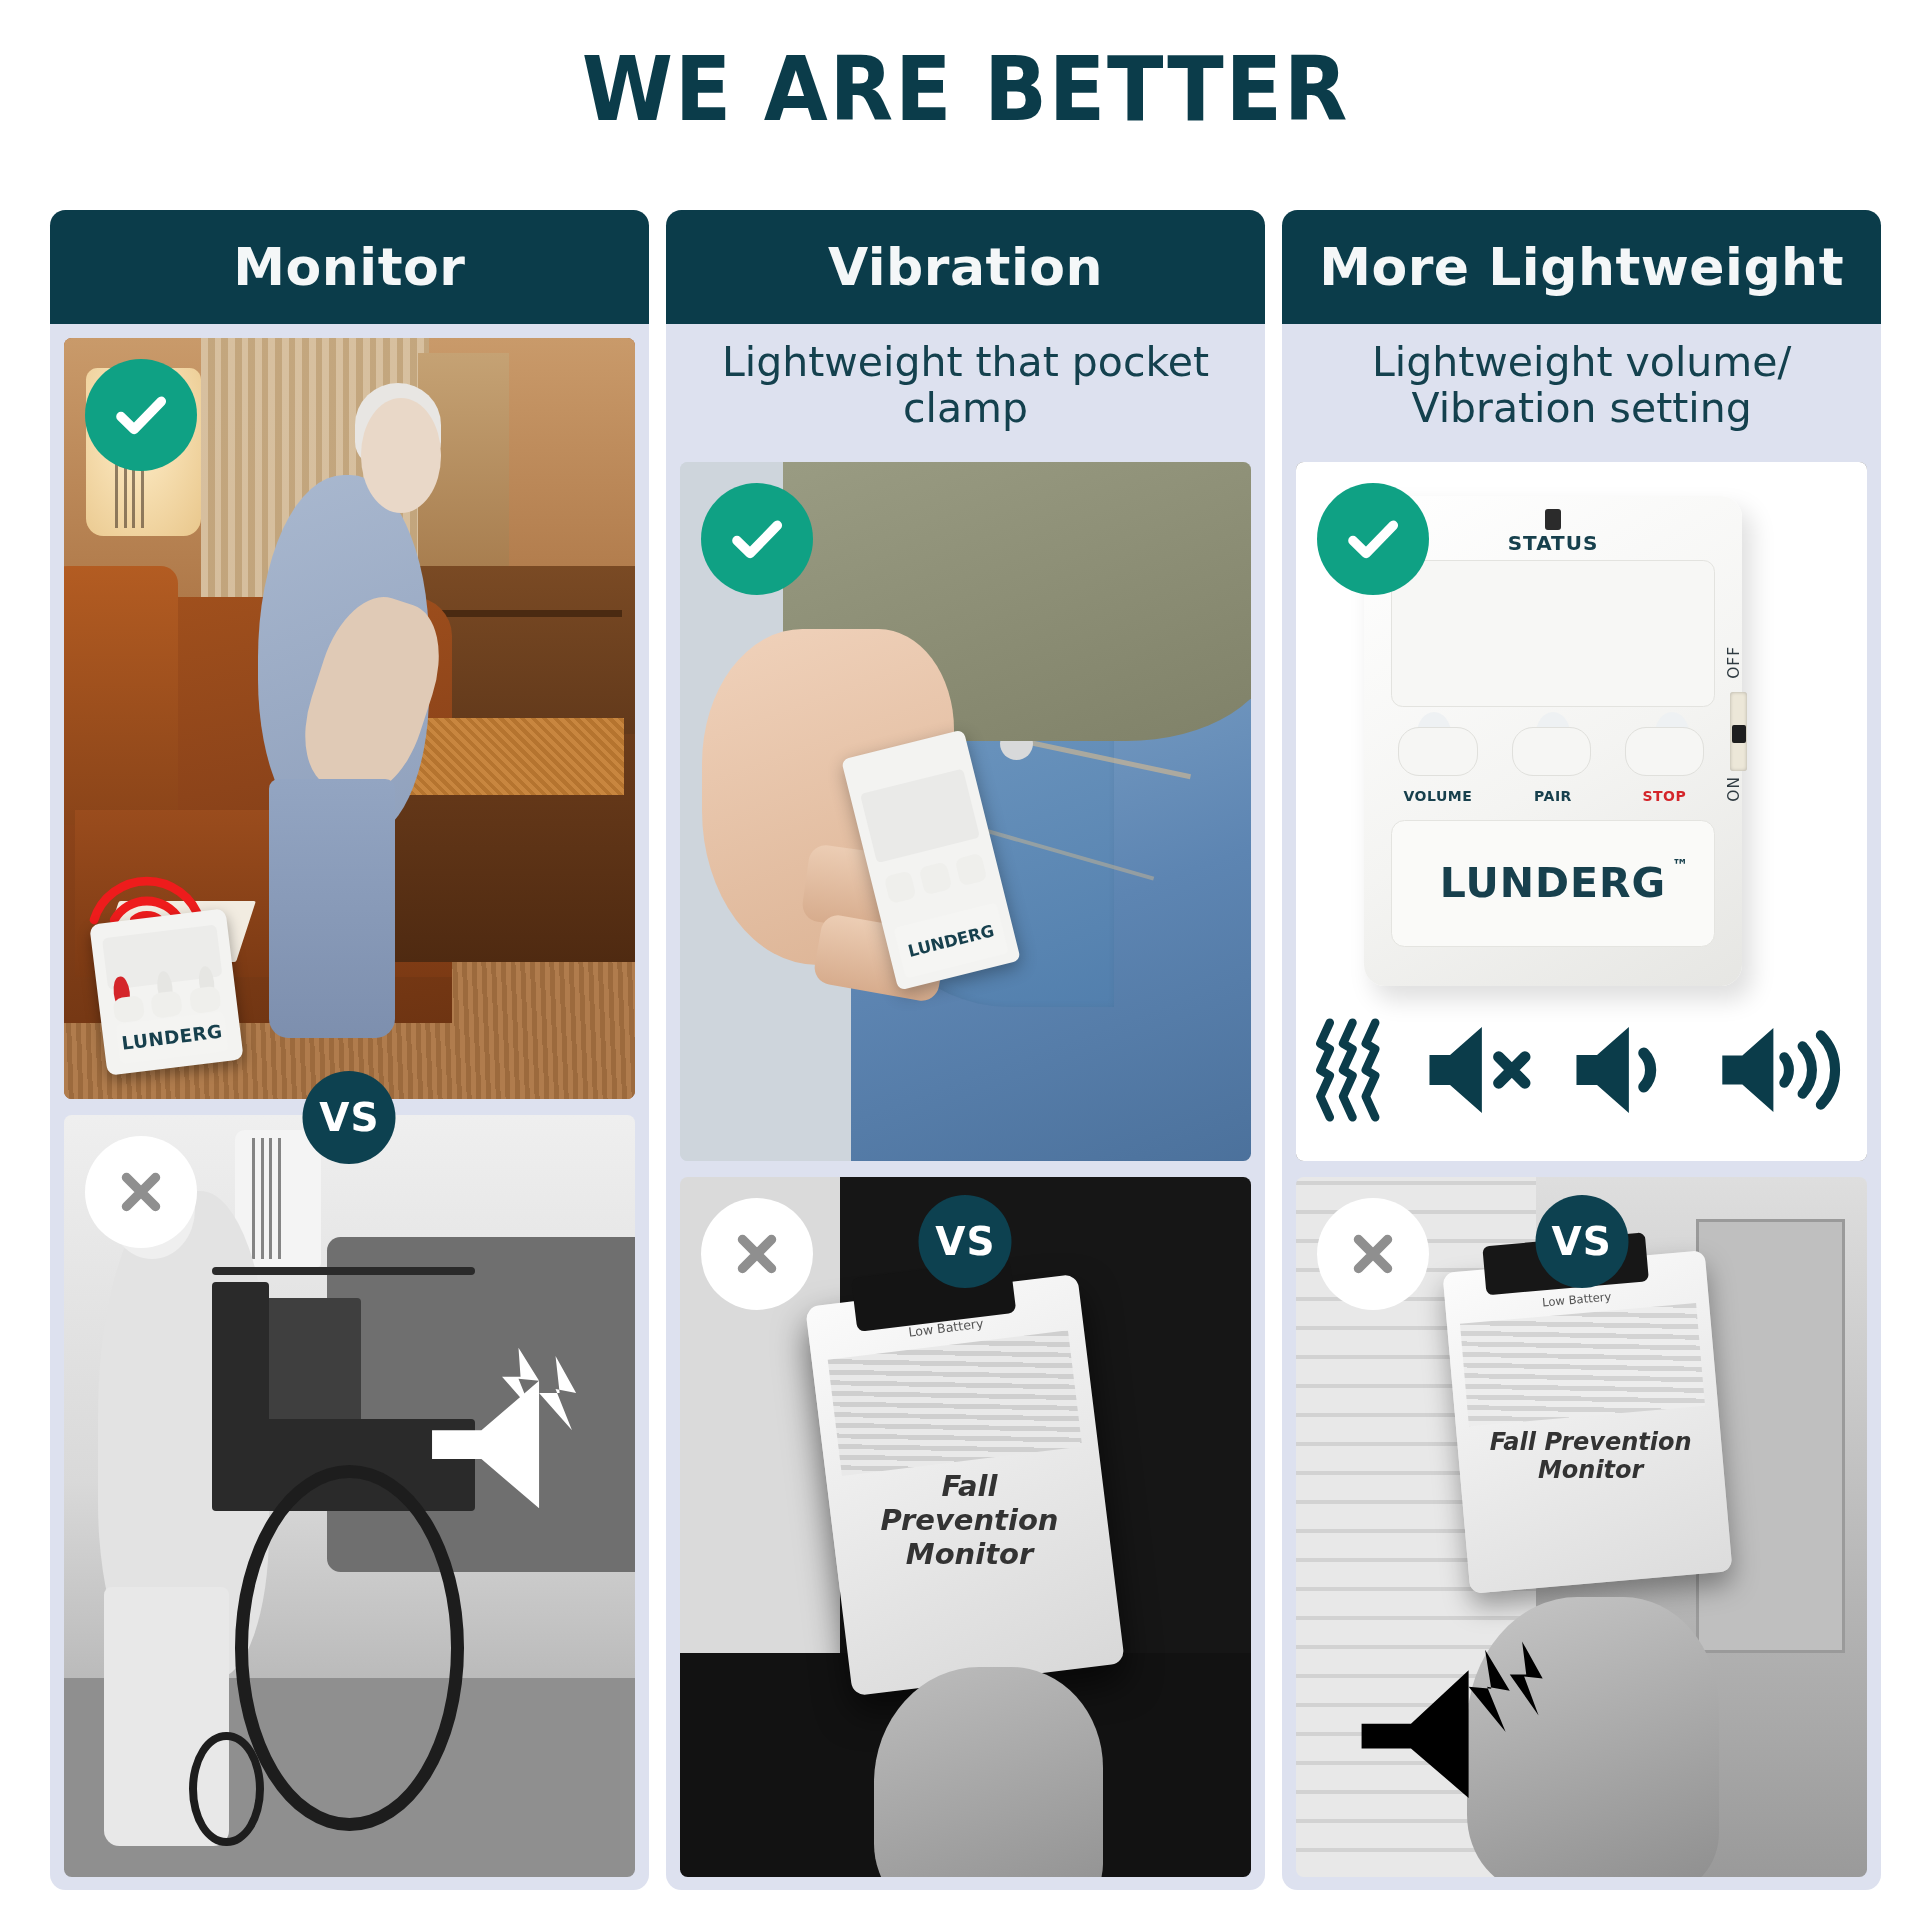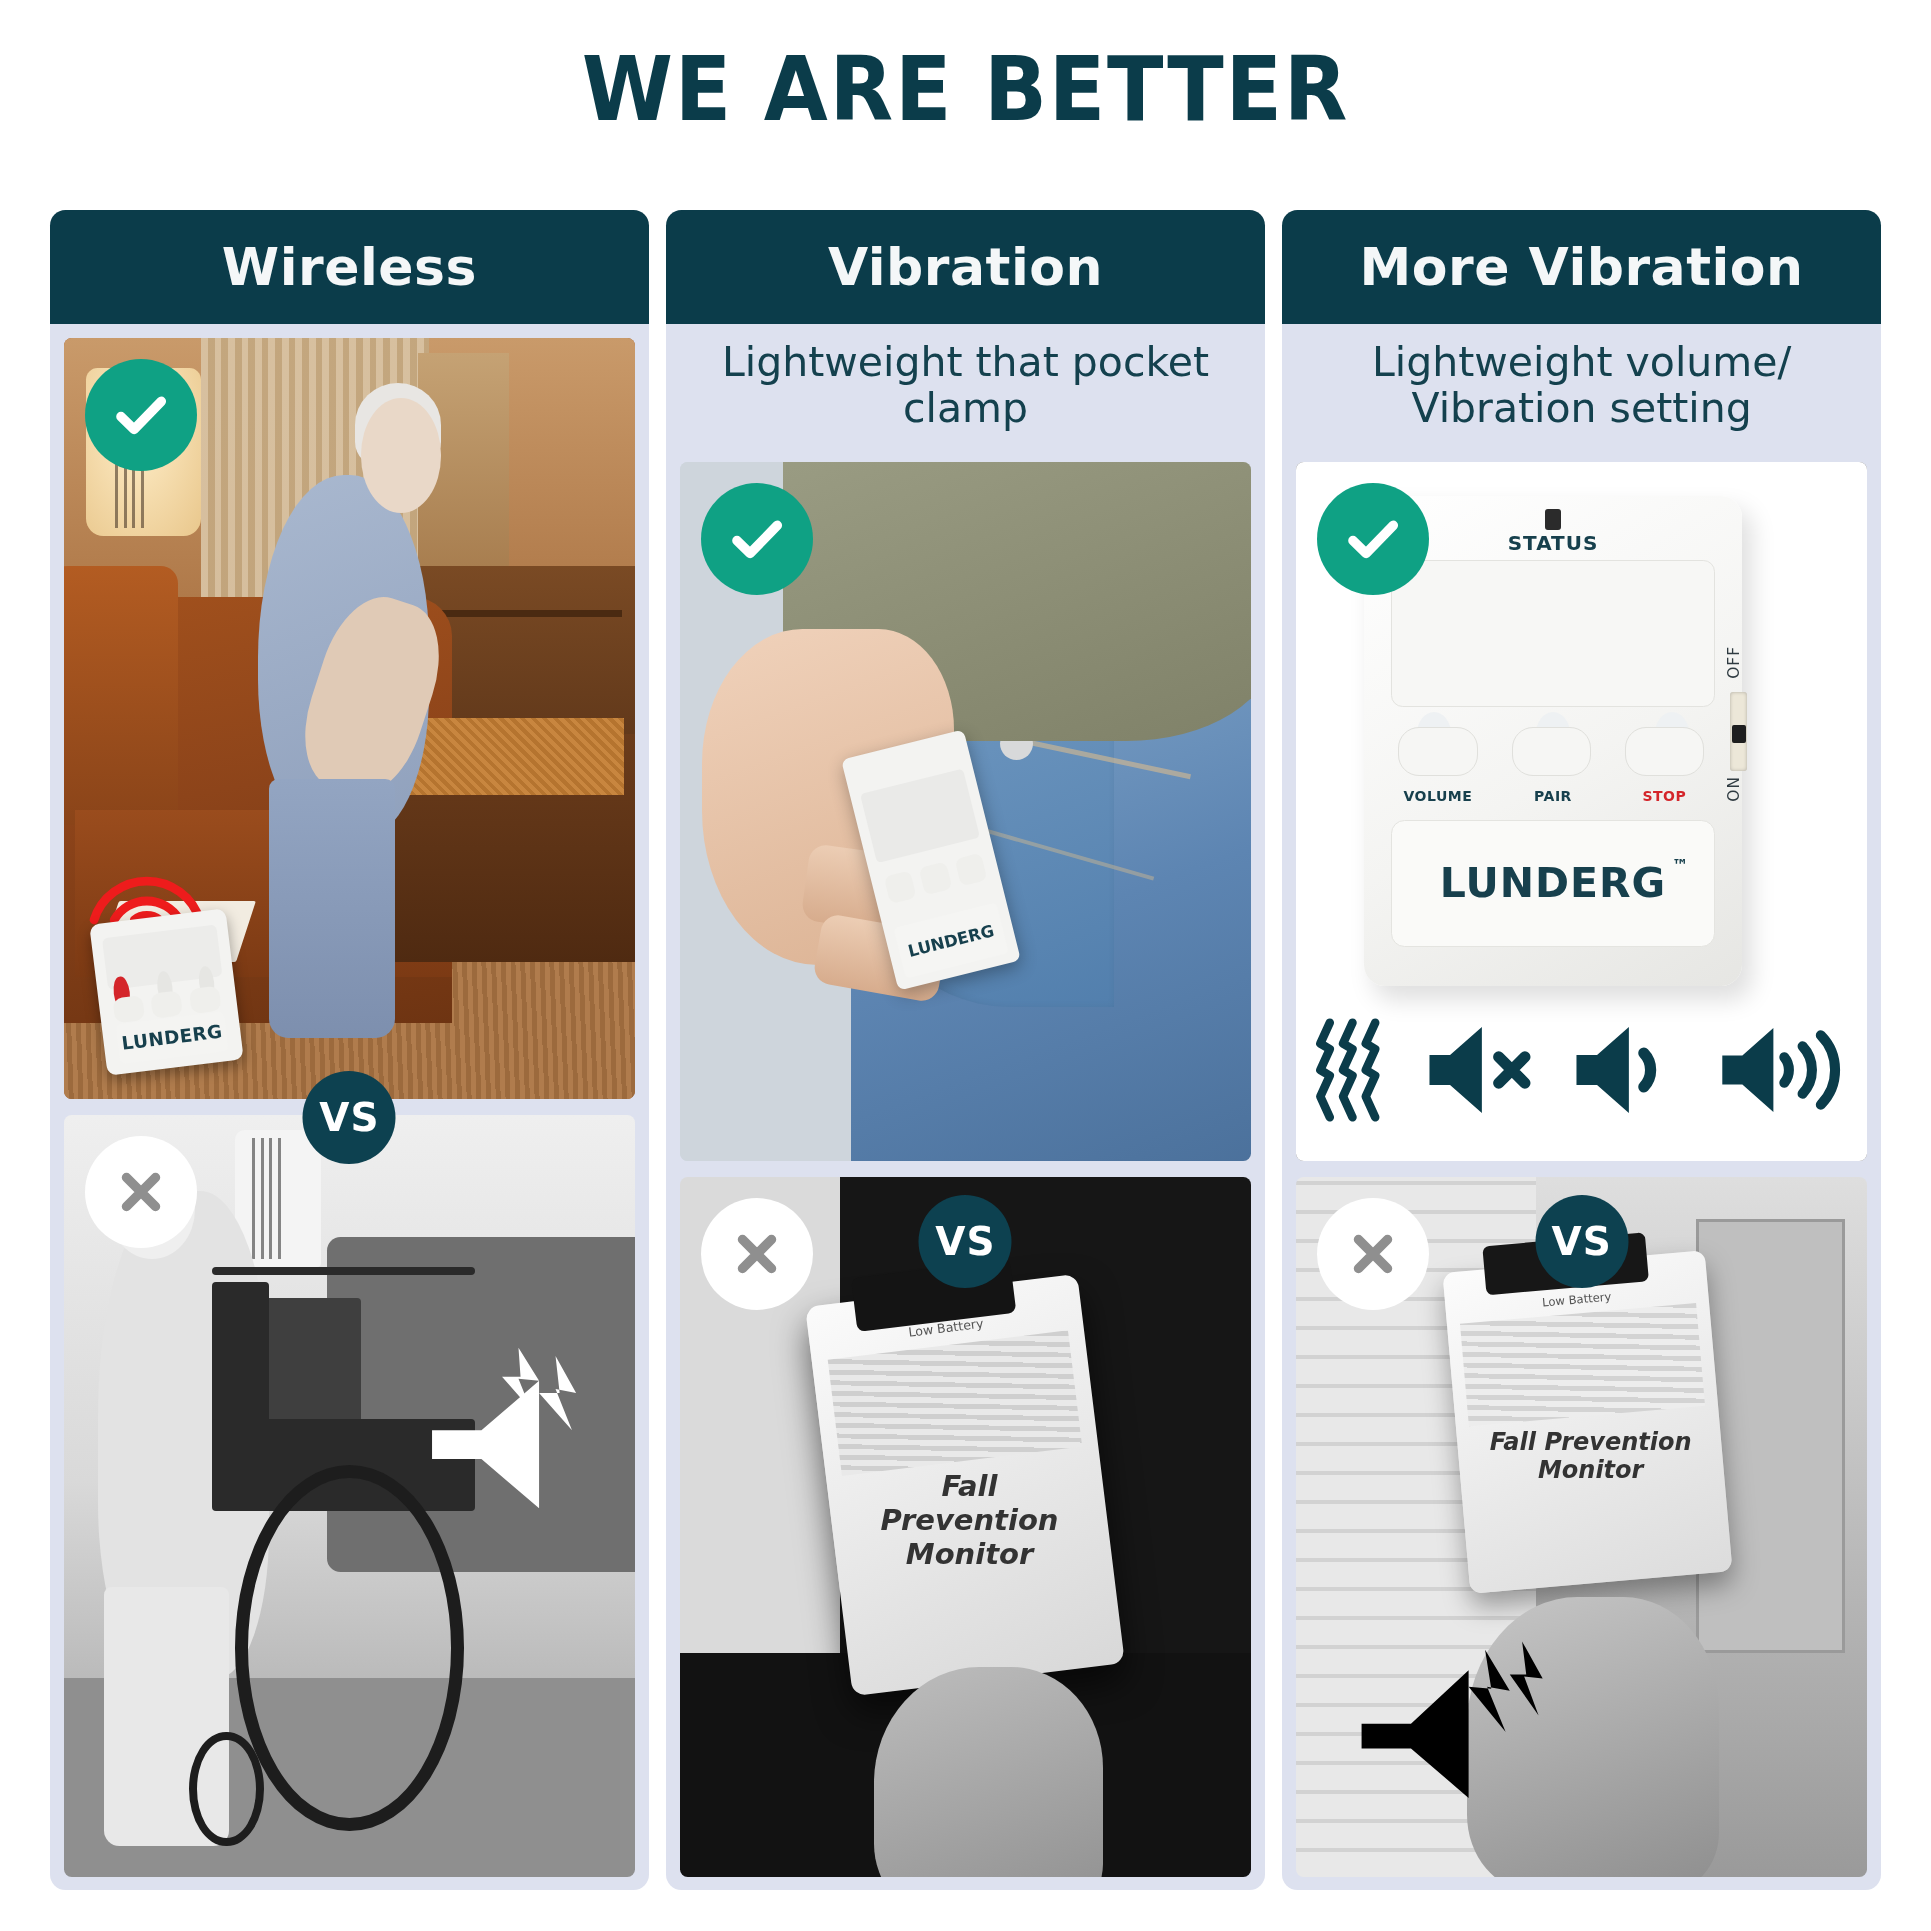--- a/index.html
+++ b/index.html
@@ -264,21 +264,21 @@
 </head>
 <body>
 
 <div class="page">
 
   <div class="title">WE ARE BETTER</div>
 
   <div class="columns">
 
     <div class="col">
-      <div class="col-head">Wireless</div>
+      <div class="col-head">Monitor</div>
       <div class="col-body">
 
         <div class="tile good">
           <div class="scene1">
             <div class="s1-wall"></div>
               <div class="s1-curtain"></div>
               <div class="s1-window"></div>
             <div class="s1-dresser"></div>
               <div class="s1-floor"></div>
             <div class="s1-lamp-shade"></div>
@@ -404,21 +404,21 @@
             <svg width="60" height="60" viewBox="0 0 24 24">
               <path d="M6.2 6.2 L17.8 17.8 M17.8 6.2 L6.2 17.8" fill="none" stroke="#8f8f8f" stroke-width="3.8" stroke-linecap="round"></path>
             </svg>
           </div>
         </div>
 
       </div>
     </div>
 
     <div class="col">
-      <div class="col-head">More Vibration</div>
+      <div class="col-head">More Lightweight</div>
       <div class="col-sub">Lightweight volume/ Vibration setting</div>
       <div class="col-body">
 
         <div class="tile good" style="background:#737373;">
           <div class="scene3">
 
             <div class="device3">
               <div class="d3-led"></div>
               <div class="d3-status">STATUS</div>
 

